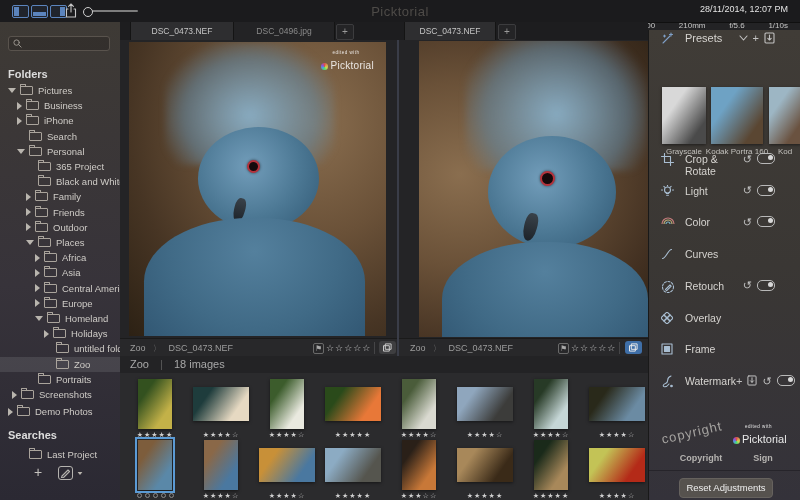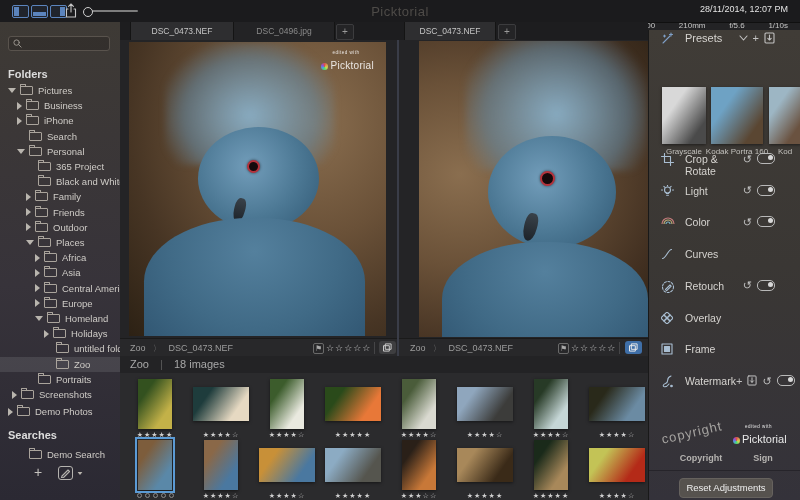--- a/index.html
+++ b/index.html
@@ -252,21 +252,21 @@
           <span class="tri right"></span>
           <span class="folder-ic"></span>
           <span>Demo Photos</span>
         </div>
       </div>
     <div class="abs side-header" id="searches-header" style="top: 407.4px;">Searches</div>
     <div id="searches-list">
         <div class="abs tree-row" style="top: 425.4px; padding-left: 17px;">
           <span class="tri none"></span>
           <span class="folder-ic"></span>
-          <span>Demo Search</span>
+          <span>Last Project</span>
         </div>
       </div>
     <div class="abs" id="side-actions">
       <span class="abs" style="left:34px;top:2px;font-size:14px;color:#c5c3bf;">+</span>
       <span class="abs" style="left:58px;top:4px;width:13px;height:12px;border:1px solid #b5b3af;border-radius:3px;">
         <svg width="11" height="10" viewBox="0 0 11 10" class="icon-svg" style="stroke:#b5b3af;margin:1px 0 0 1px;">
           <path d="M2 8 L8 2 L9.5 3.5 L3.5 9.5 L1.5 10 Z"></path>
         </svg>
         </span>
       <span class="abs tri down" style="left:76px;top:9px;transform:scale(.6);"></span>

